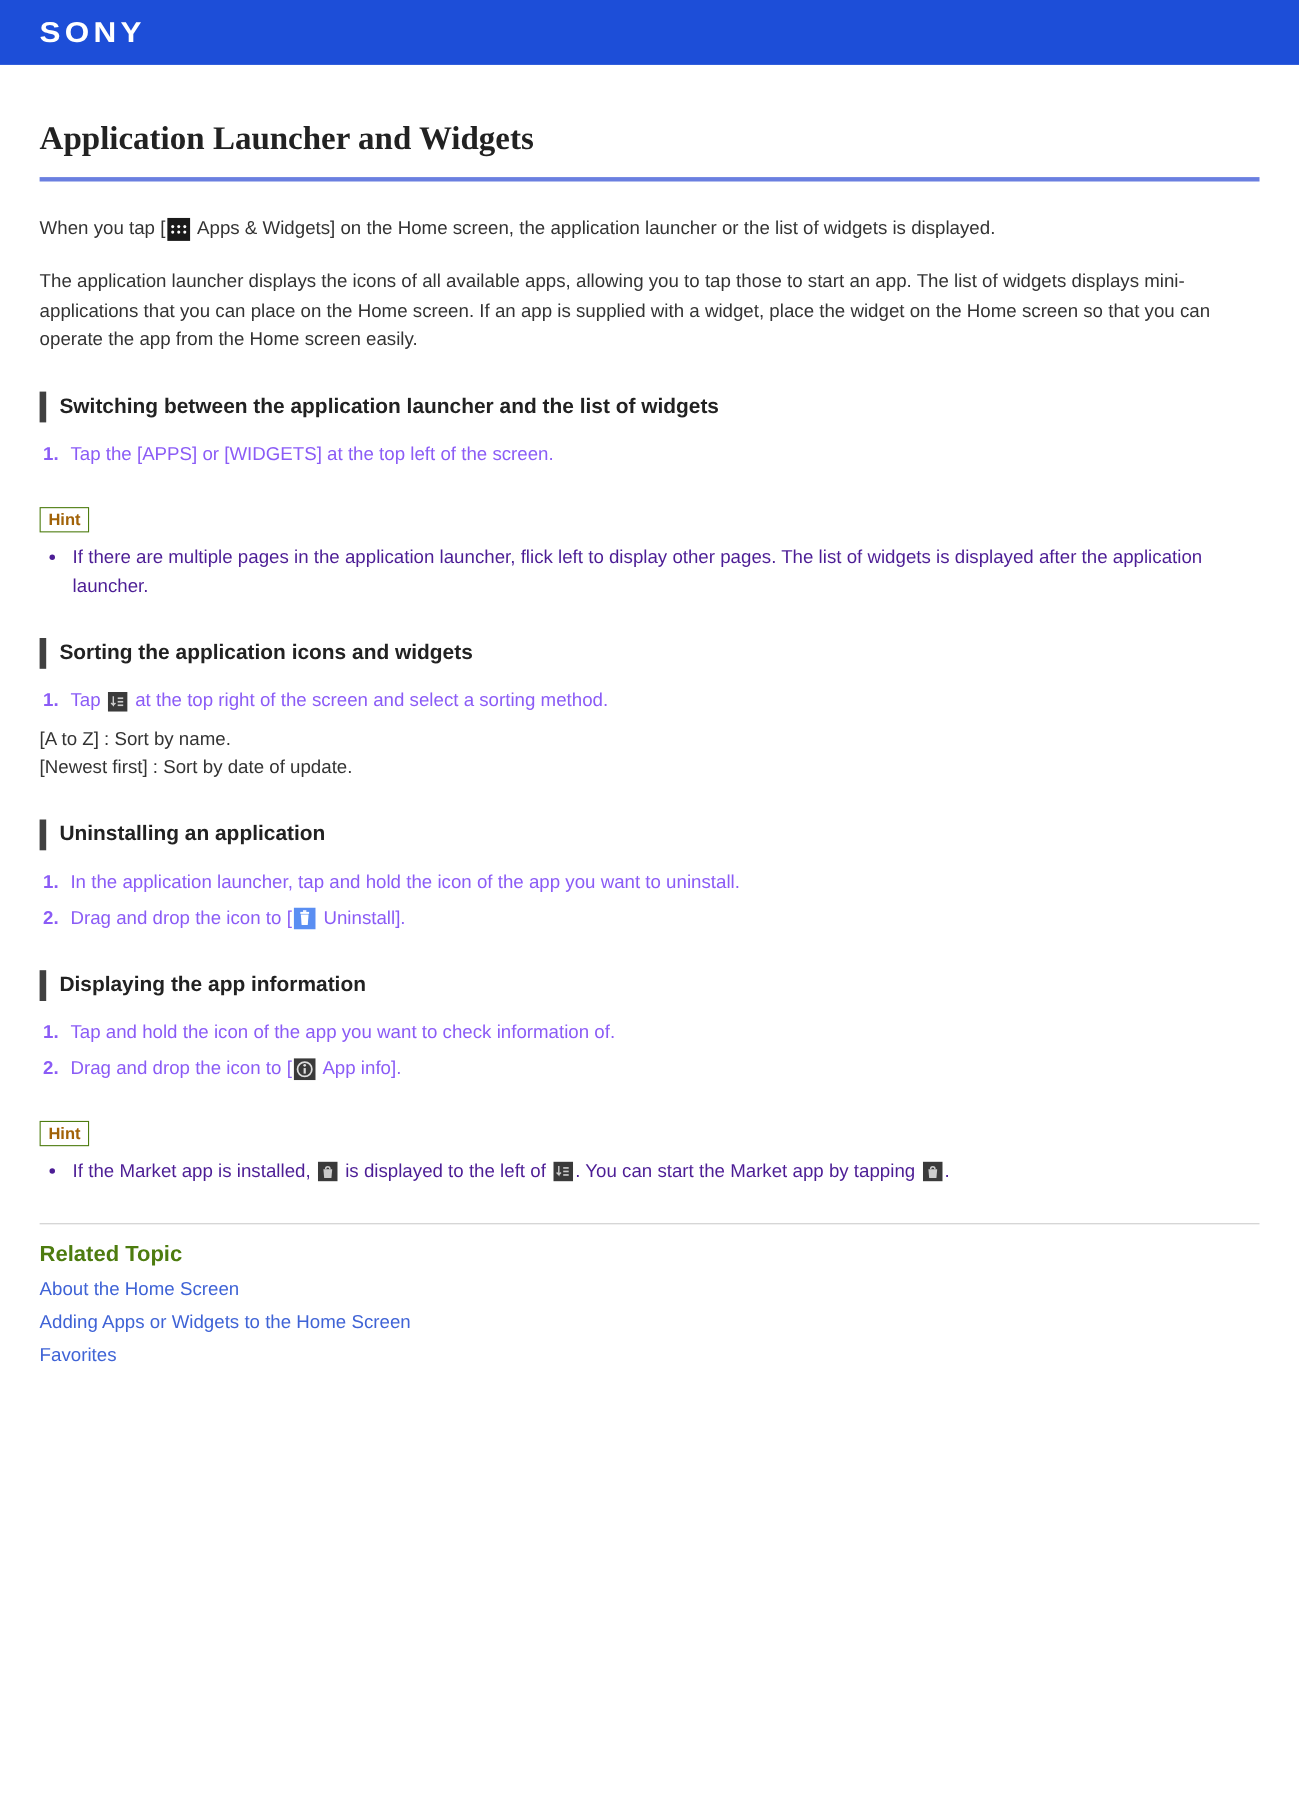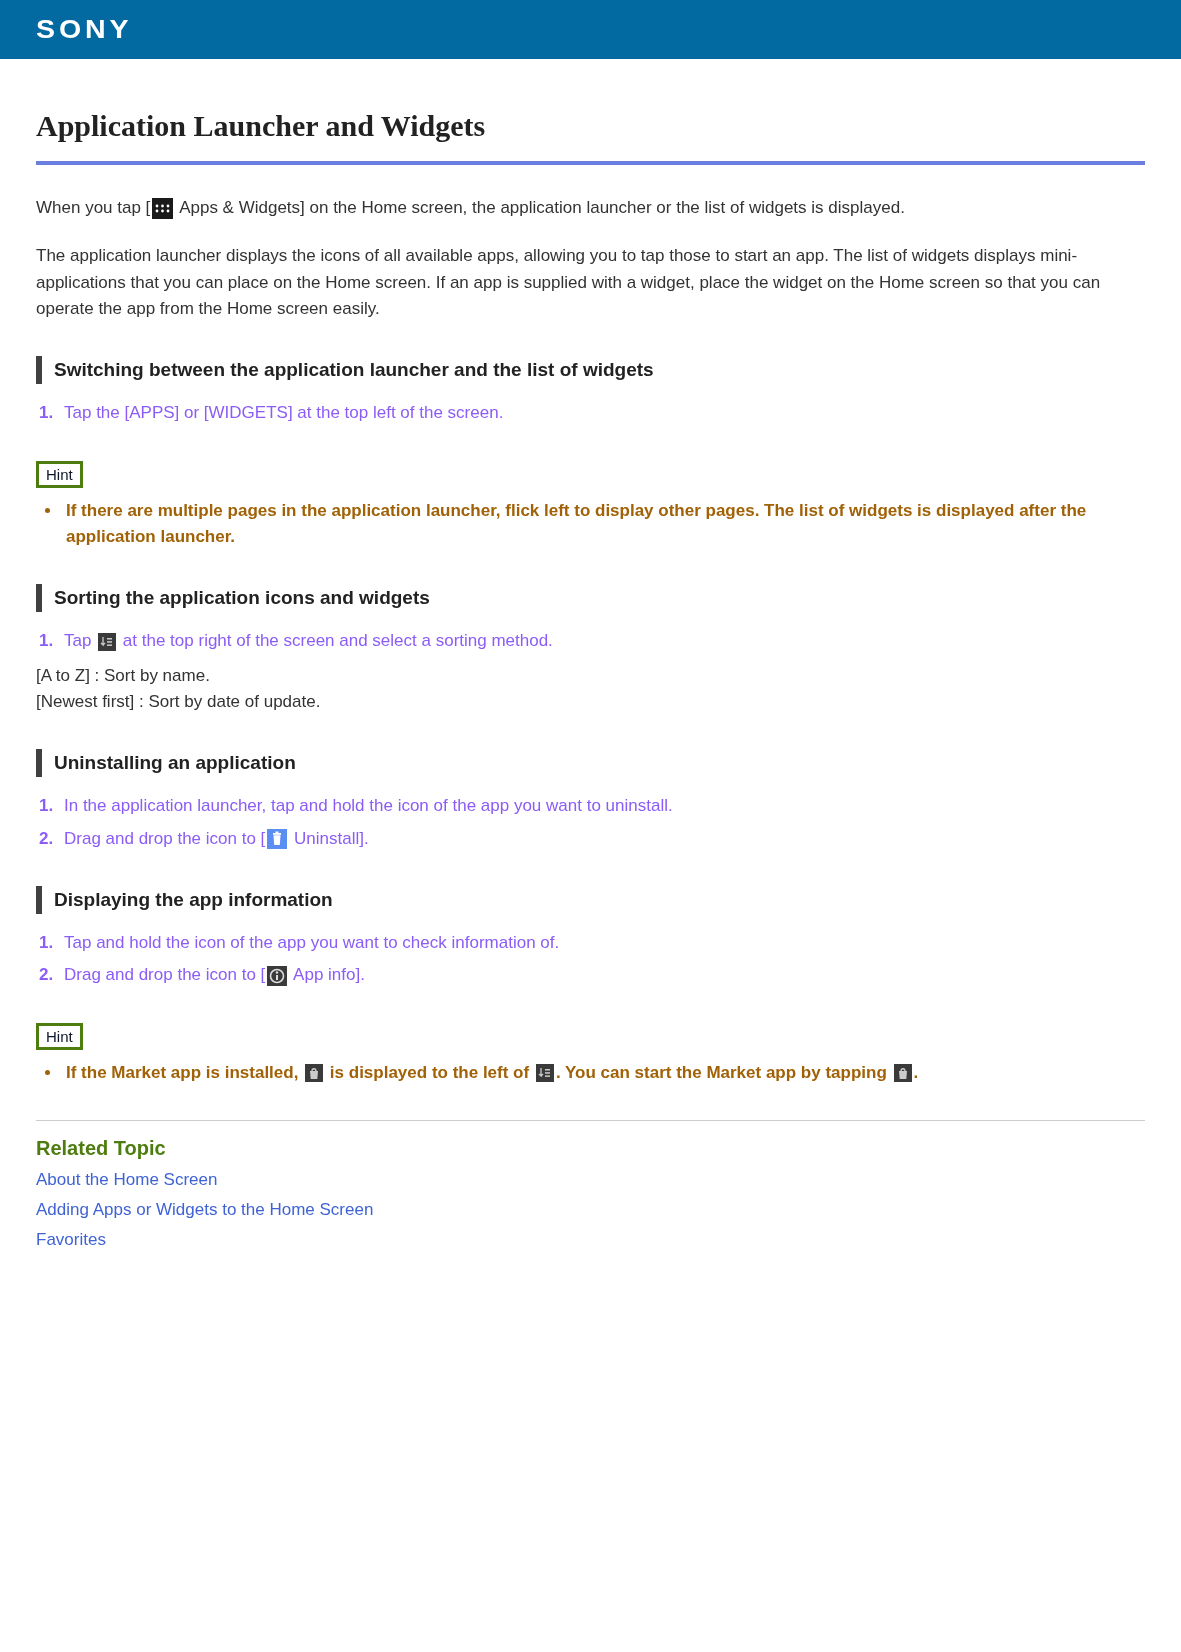--- a/index.html
+++ b/index.html
@@ -3,21 +3,21 @@
 <meta charset="utf-8">
 <style>
   * { box-sizing: border-box; }
   body {
     margin: 0;
     font-family: Arial, Helvetica, sans-serif;
     color: #333;
     background: #fff;
   }
   .header-bar {
-    background: #0369a1;
+    background: #1d4ed8;
     padding: 14px 36px;
     height: 59px;
     display: flex;
     align-items: center;
   }
   .sony-logo {
     font-family: Arial, sans-serif;
     color: #fff;
     font-weight: 700;
     font-size: 26px;
@@ -66,34 +66,33 @@
     margin-bottom: 6px;
   }
   ol.steps li::marker { font-weight: 700; }
   .sub-lines {
     font-size: 17px;
     line-height: 1.55;
     color: #333;
   }
   .hint-label {
     display: inline-block;
-    border: 3px solid #4d7c0f;
+    border: 1px solid #4d7c0f;
     padding: 2px 7px;
     font-size: 15px;
-    font-weight: 400;
+    font-weight: 700;
     margin: 26px 0 6px 0;
-    color: #0f172a;
+    color: #a16207;
   }
   ul.hint-list {
     font-size: 17px;
     line-height: 1.55;
     padding-left: 26px;
     margin: 4px 0 8px 0;
-    color: #a16207;
-    font-weight: bold;
+    color: #4c1d95;
   }
   ul.hint-list li { padding-left: 4px; }
   .inline-icon {
     display: inline-flex;
     vertical-align: middle;
     margin: 0 2px;
   }
   .related-rule {
     border: none;
     border-top: 1px solid #ccc;

